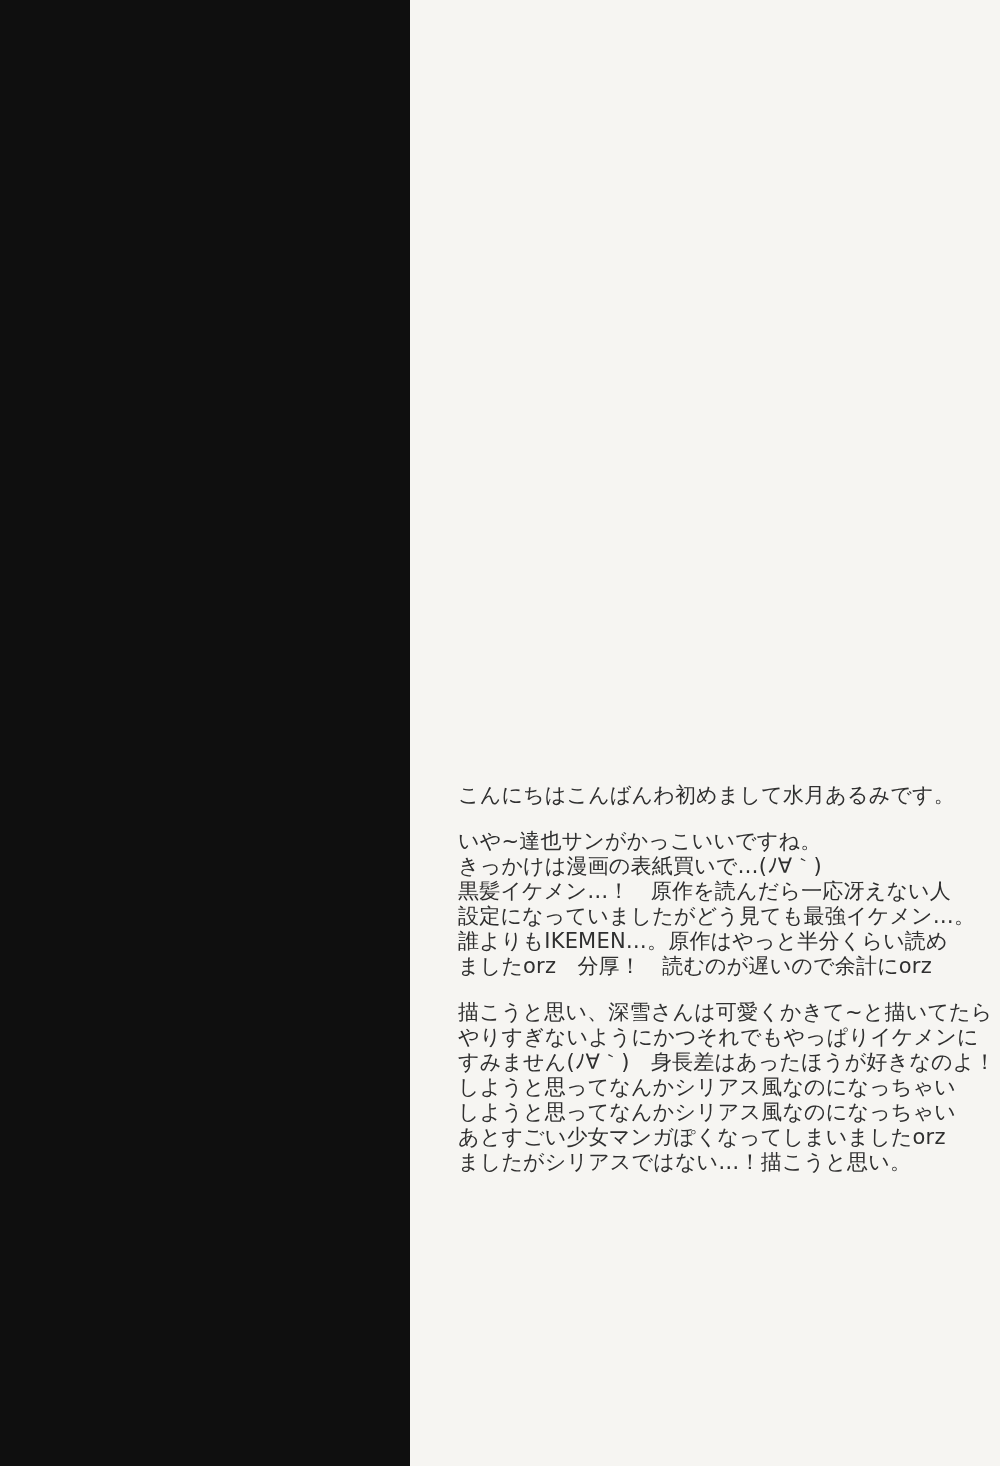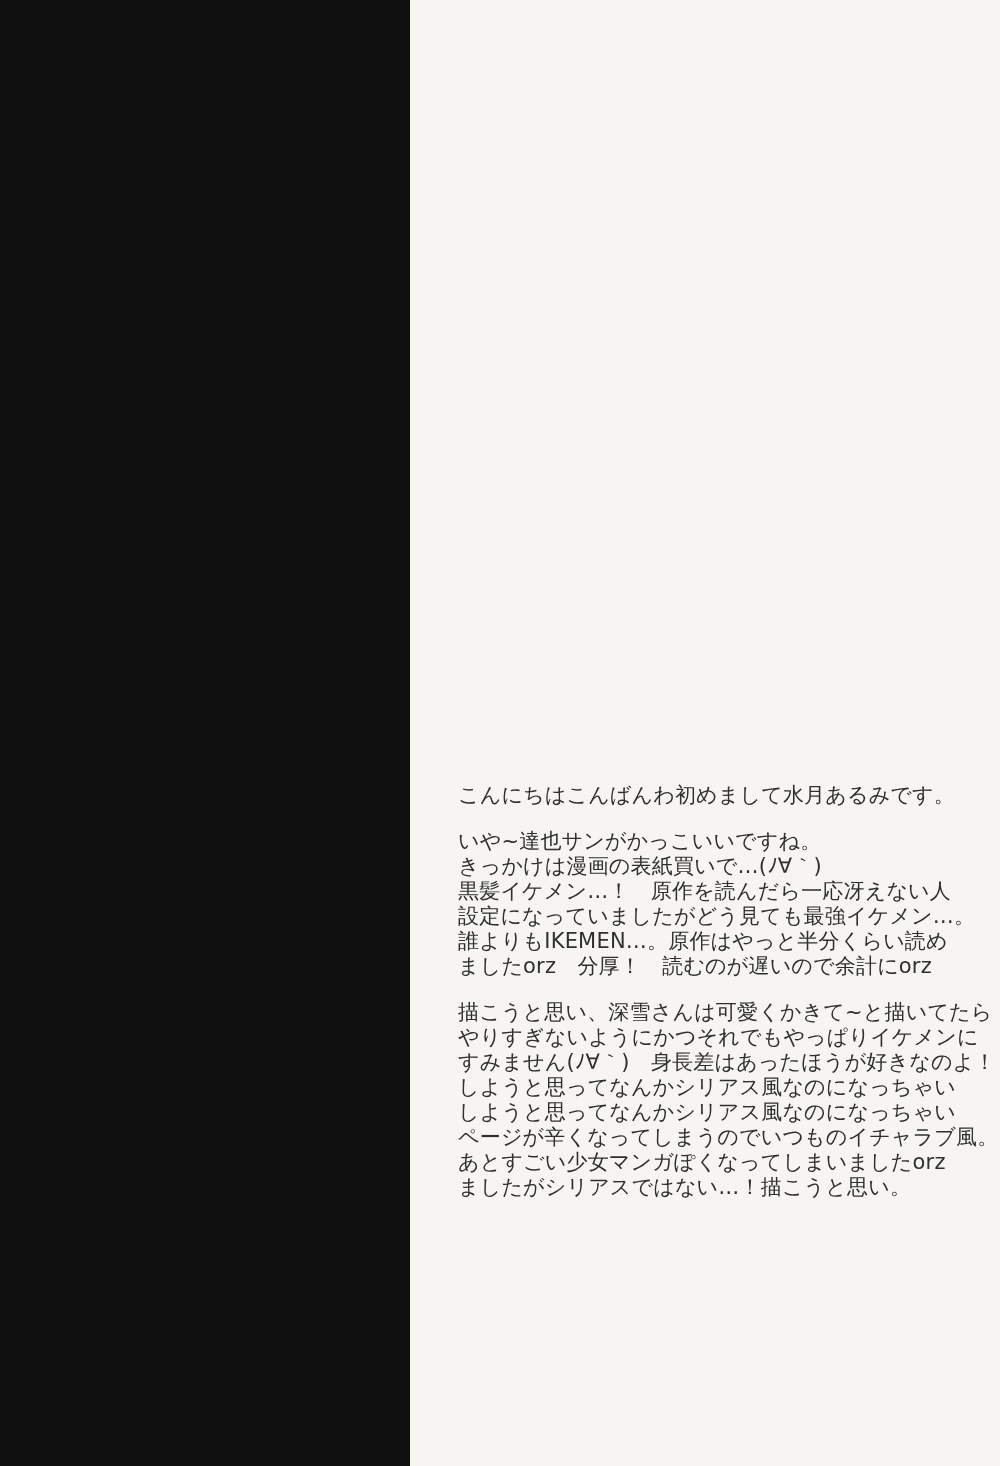--- a/index.html
+++ b/index.html
@@ -67,19 +67,18 @@
       <span class="line">誰よりもIKEMEN…。原作はやっと半分くらい読め</span>
       <span class="line">ましたorz　分厚！　読むのが遅いので余計にorz</span>
     </p>
 
     <p>
       <span class="line">描こうと思い、深雪さんは可愛くかきて~と描いてたら</span>
       <span class="line">やりすぎないようにかつそれでもやっぱりイケメンに</span>
       <span class="line">すみません(ﾉ∀｀)　身長差はあったほうが好きなのよ！</span>
       <span class="line">しようと思ってなんかシリアス風なのになっちゃい</span>
       <span class="line">しようと思ってなんかシリアス風なのになっちゃい</span>
-      <span class="line">ページが辛くなってしまうのでいつものイチャラブ風。</span>
       <span class="line">あとすごい少女マンガぽくなってしまいましたorz</span>
       <span class="line">ましたがシリアスではない…！描こうと思い。</span>
     </p>
 
   </div>
 </div>
 
 </body></html>

